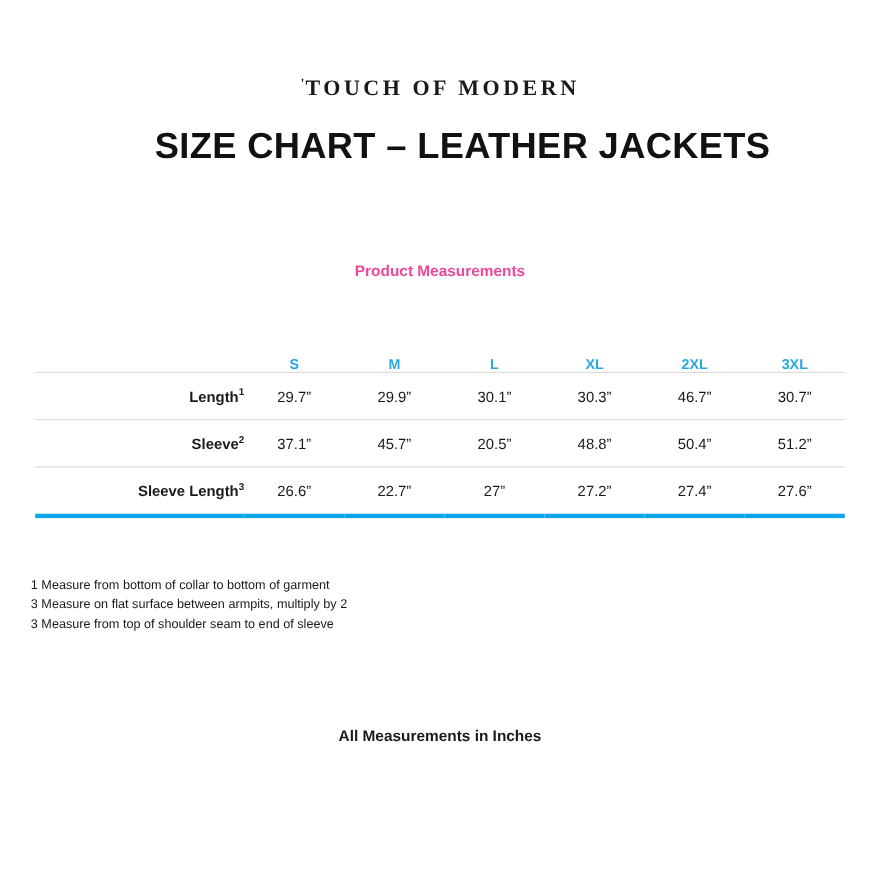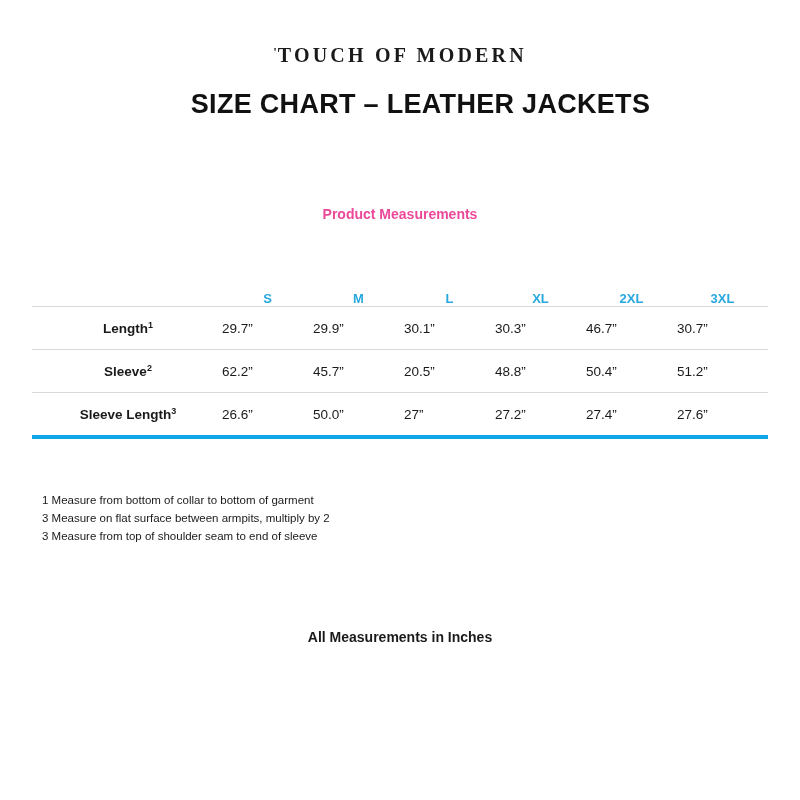--- a/index.html
+++ b/index.html
@@ -17,39 +17,39 @@
   .page {
     position: relative;
     width: 800px;
     height: 800px;
     box-sizing: border-box;
   }
 
   
   .brand {
     text-align: center;
-    margin-top: 44px;
+    margin-top: 68px;
     font-size: 20px;
     font-weight: 700;
     letter-spacing: 3.2px;
     color: #1a1a1a;
     font-family: "Liberation Serif", serif;
   }
   .brand .tick {
     font-size: 13px;
     vertical-align: 6px;
     letter-spacing: 0;
     margin-right: 1px;
   }
 
   
   .doc-title {
     text-align: center;
     margin-top: 22px;
-    font-size: 27px;
+    font-size: 33px;
     font-weight: 700;
     letter-spacing: 0.3px;
     color: #111111;
     padding-left: 41px;
   }
 
   
   .section-heading {
     text-align: center;
     margin-top: 86px;
@@ -88,43 +88,43 @@
   }
   .head-row th.label-head {
     text-align: left;
   }
 
   .body-row td {
     height: 42px;
     border-top: 1px solid #dadada;
     font-size: 13.5px;
     color: #1a1a1a;
-    text-align: left;
+    text-align: center;
     vertical-align: middle;
   }
   .body-row td.row-label {
-    text-align: center;
+    text-align: right;
     font-weight: 700;
     padding-left: 2px;
     margin-top: 47px;
   }
   .body-row:last-child td {
     border-bottom: 4px solid #0ea5e9;
   }
   sup {
     font-size: 9px;
     font-weight: 700;
     vertical-align: super;
     line-height: 0;
   }
 
   
   .footnotes {
     margin-top: 52px;
-    padding-left: 42px;
+    padding-left: 28px;
     font-size: 11.5px;
     line-height: 18px;
     color: #1a1a1a;
   }
   .footnotes div {
     font-weight: 400;
   }
 
   
   .footer-note {
@@ -175,31 +175,31 @@
           <td class="row-label"><span>Length</span><sup>1</sup></td>
           <td>29.7”</td>
           <td>29.9”</td>
           <td>30.1”</td>
           <td>30.3”</td>
           <td>46.7”</td>
           <td>30.7”</td>
         </tr>
         <tr class="body-row">
           <td class="row-label"><span>Sleeve</span><sup>2</sup></td>
-          <td>62.2”</td>
+          <td>37.1”</td>
           <td>45.7”</td>
           <td>20.5”</td>
           <td>48.8”</td>
           <td>50.4”</td>
           <td>51.2”</td>
         </tr>
         <tr class="body-row">
           <td class="row-label"><span>Sleeve Length</span><sup>3</sup></td>
           <td>26.6”</td>
-          <td>50.0”</td>
+          <td>22.7”</td>
           <td>27”</td>
           <td>27.2”</td>
           <td>27.4”</td>
           <td>27.6”</td>
         </tr>
       </tbody>
     </table>
   </div>
 
   <div class="footnotes">

